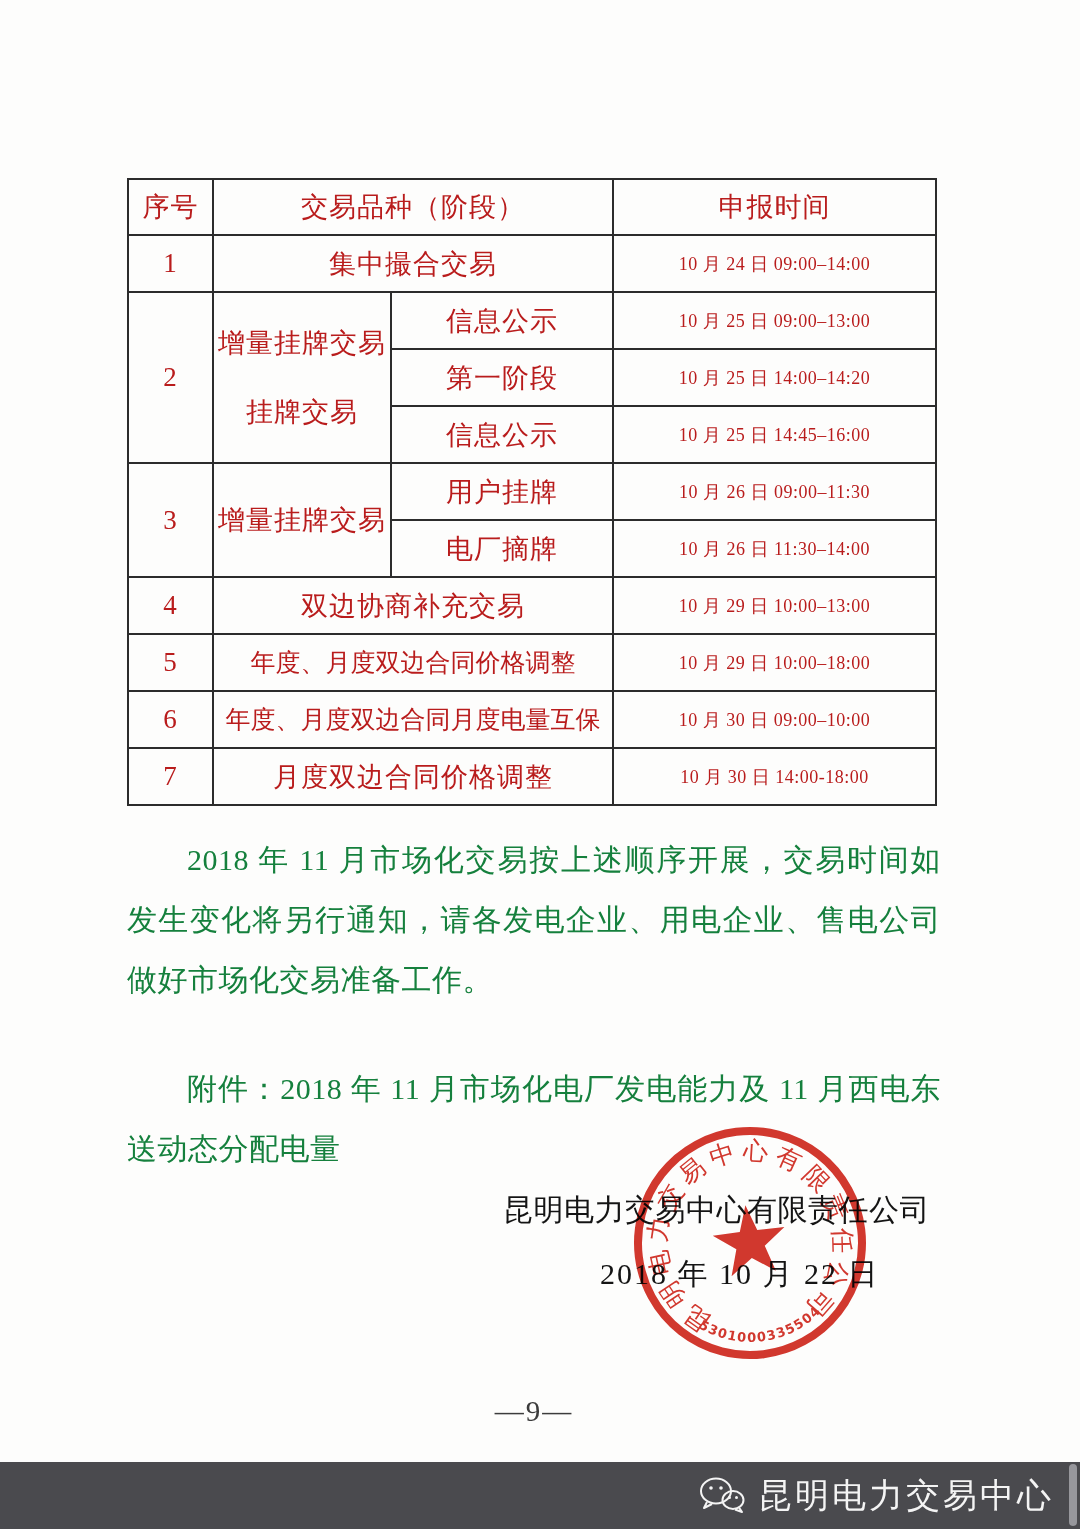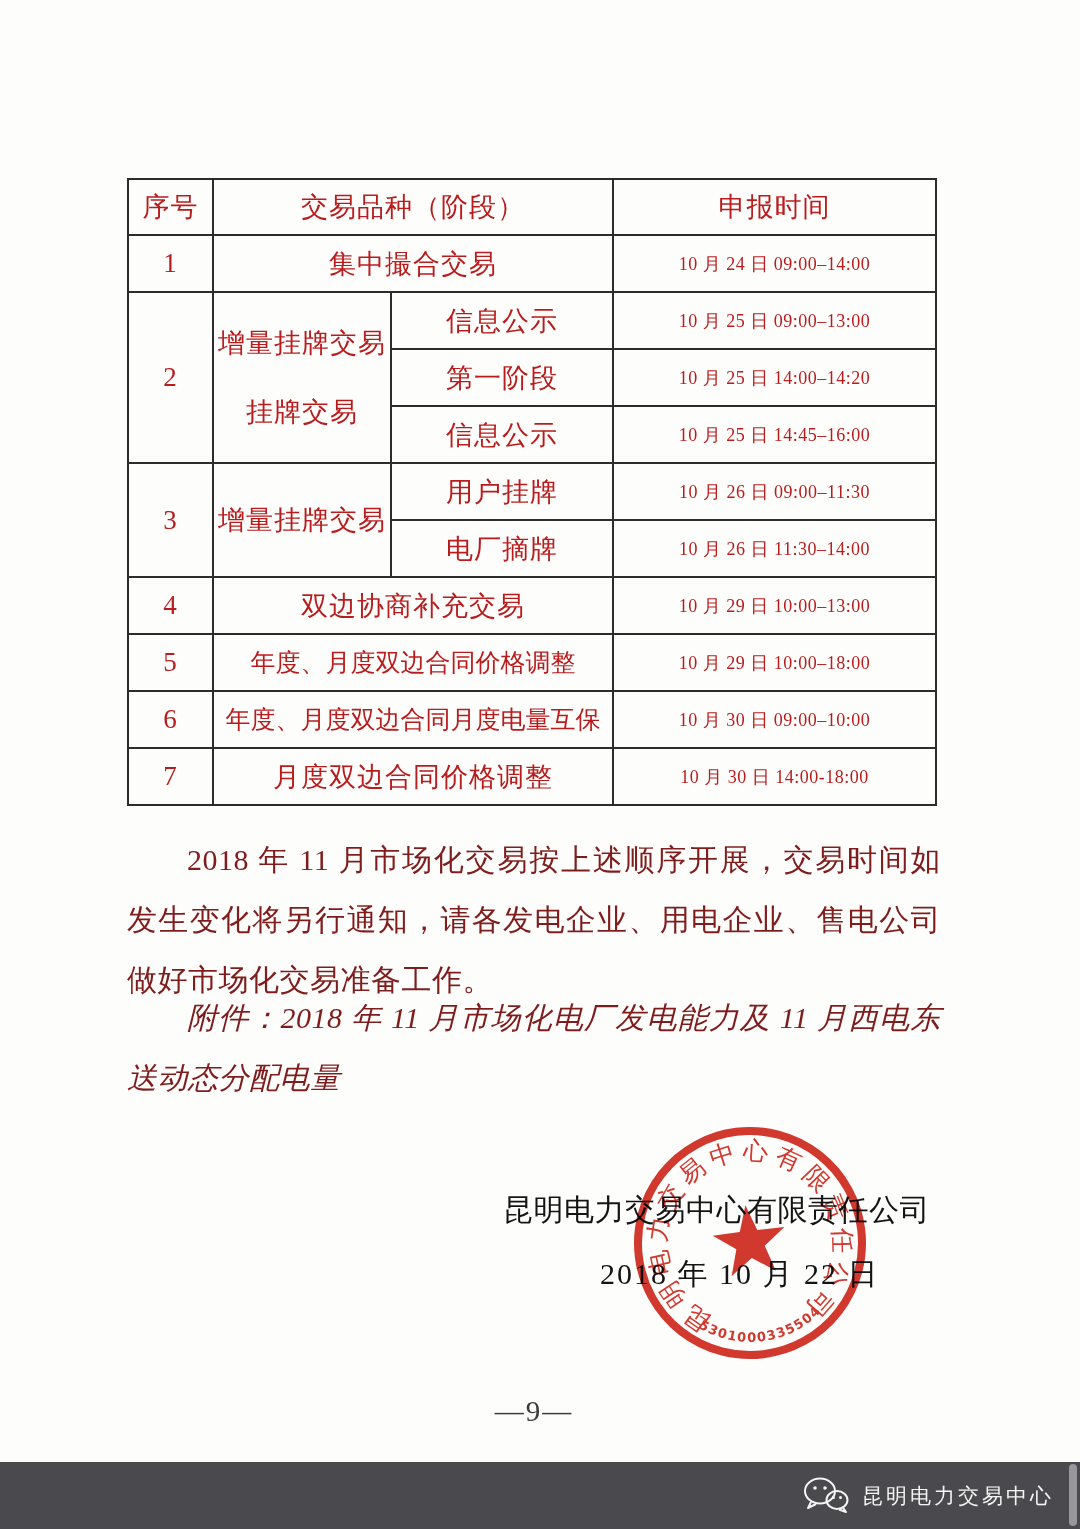--- a/index.html
+++ b/index.html
@@ -32,25 +32,25 @@
   .sched td.timecell{font-size:18px;letter-spacing:0.5px;}
   .sched td.tight{font-size:25px;letter-spacing:0;margin-left:46px;}
   .group-two-line span{display:block;line-height:1.0;}
   .group-two-line span + span{margin-top:42px;}
   
   .para{
     position:absolute;left:127px;width:814px;
     font-size:30px;line-height:60px;
     text-align:justify;
     text-indent:60px;
-    color:#7f1d1d;
+    color:#15803d;
     letter-spacing:0.5px;
   }
   .para1{top:830px;}
-  .para2{top:988px;font-style:italic;}
+  .para2{top:1059px;}
   .company-line{
     position:absolute;left:503px;top:1190px;
     font-size:30px;letter-spacing:0.5px;color:#141414;
     white-space:nowrap;
   }
   .date-line{
     position:absolute;left:600px;top:1254px;
     font-size:30px;letter-spacing:2px;color:#141414;
     white-space:nowrap;
   }
@@ -84,21 +84,21 @@
   
   .footer{
     position:absolute;left:0;top:1462px;
     width:1080px;height:67px;
     background:var(--footer-bg,#4a4a4e);
     display:flex;align-items:center;justify-content:flex-end;
     padding-right:26px;box-sizing:border-box;
   }
   .footer-label{
     color:var(--footer-fg,#f4f4f4);
-    font-size:21px;
+    font-size:34px;
     letter-spacing:3px;
     font-family:"Liberation Sans","DejaVu Sans",sans-serif;
     white-space:nowrap;
   }
   .wechat-icon{margin-right:12px;flex:0 0 auto;}
   .scrollbar{
     position:absolute;right:3px;top:1464px;
     width:8px;height:62px;border-radius:4px;
     background:#97979c;
   }

